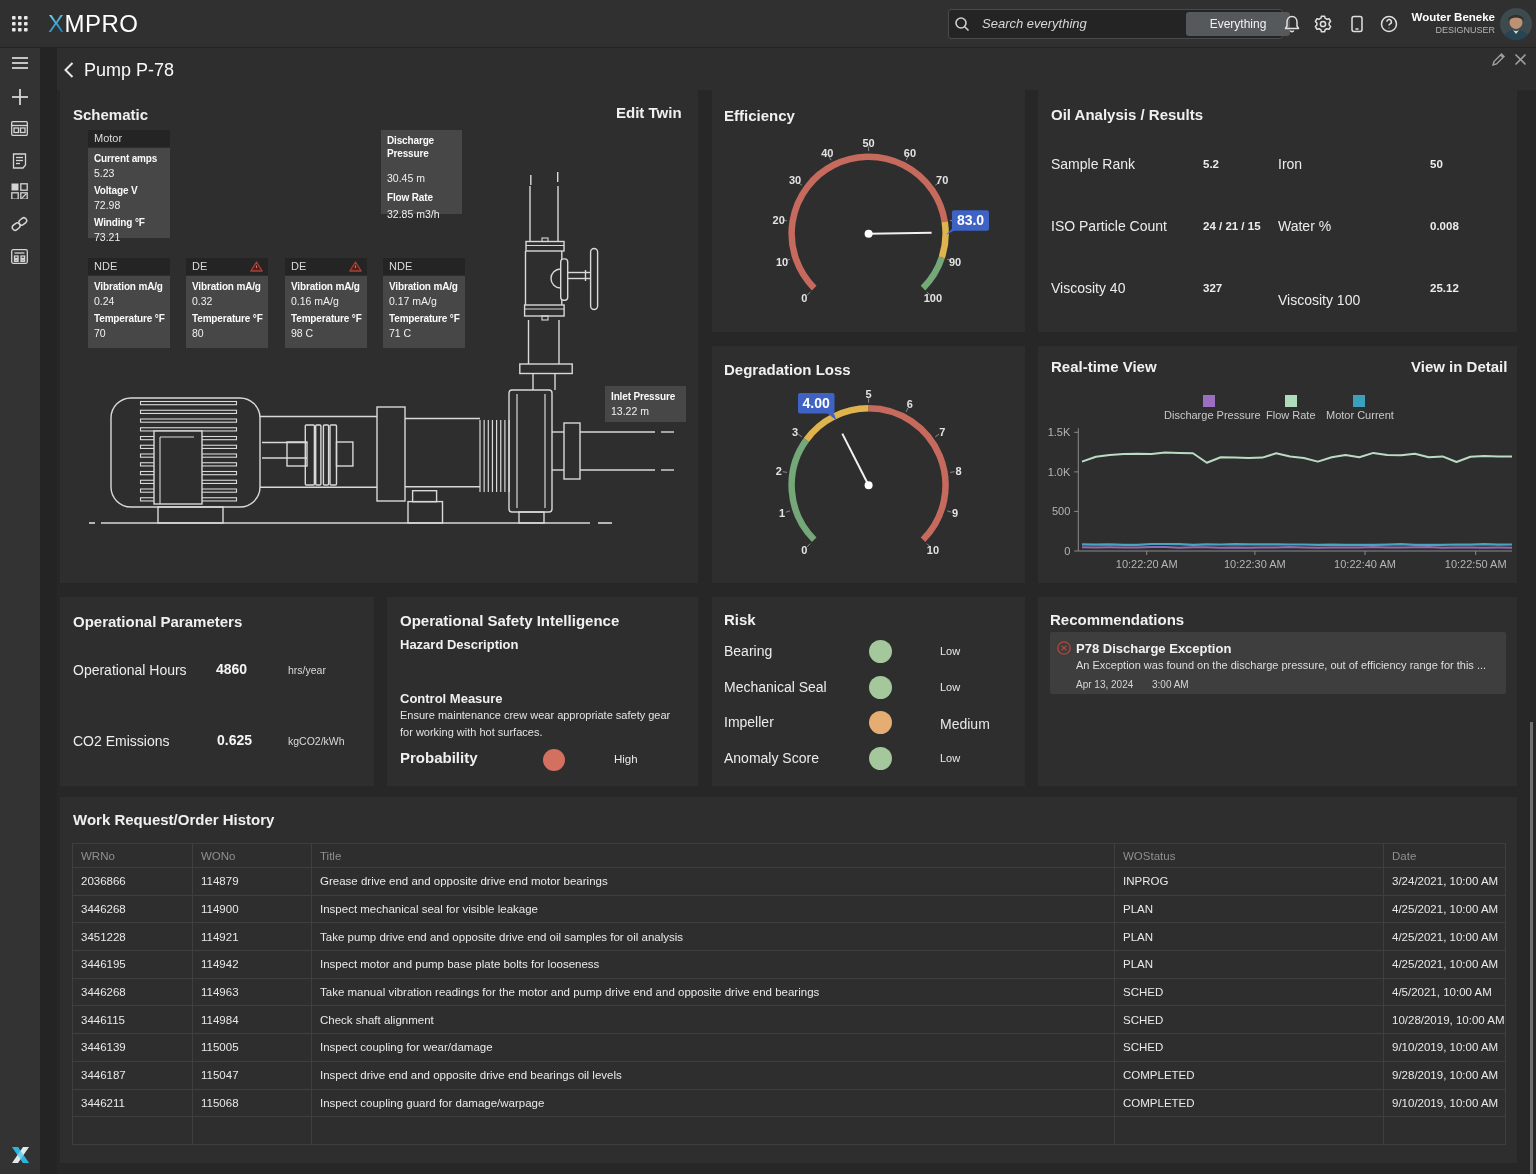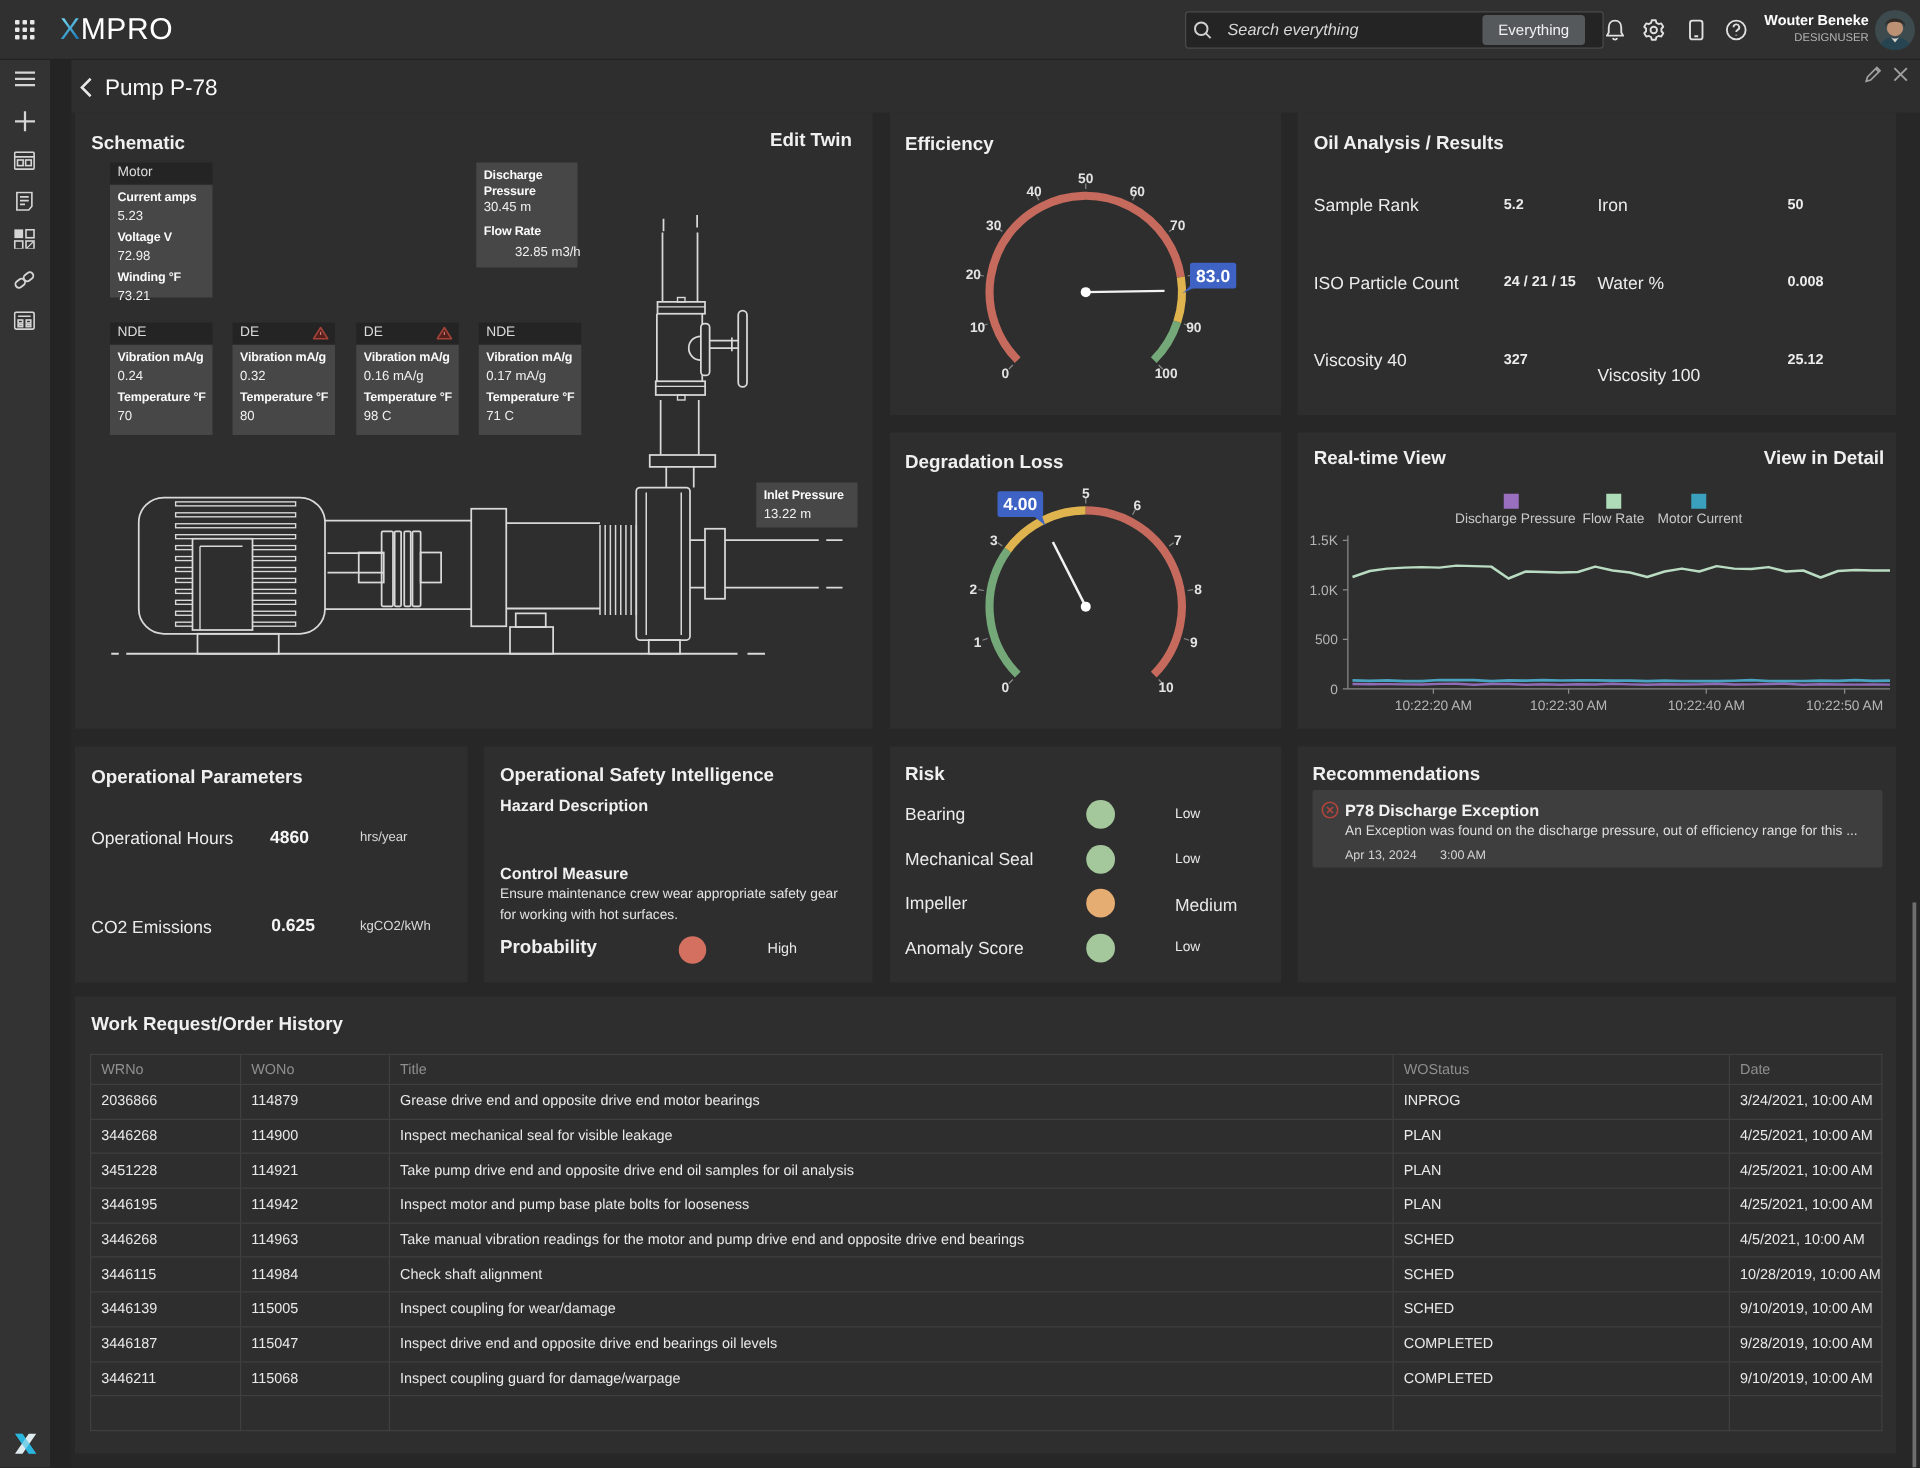--- a/index.html
+++ b/index.html
@@ -36,21 +36,21 @@
     <rect x="8" y="14" width="3.6" height="3.6" rx="0.8" fill="#e8e8e8"></rect>
     <rect x="14" y="14" width="3.6" height="3.6" rx="0.8" fill="#e8e8e8"></rect>
   </svg>
 <div class="abs" style="left:48px;top:10px;font-size:24px;font-weight:normal;letter-spacing:0.5px;color:#fff;"><span style="background:linear-gradient(150deg,#6fd2ee 20%,#1273b4 85%);-webkit-background-clip:text;background-clip:text;color:transparent;">X</span>MPRO</div>
 <div class="abs" style="left:948px;top:9px;width:335px;height:30px;background:#242424;border:1px solid #4a4a4a;border-radius:3px;"></div>
 <svg class="abs" style="left:954px;top:16px" width="16" height="16" fill="none" stroke="#cfcfcf" stroke-width="1.6">
     <circle cx="7" cy="7" r="5"></circle>
     <line x1="10.7" y1="10.7" x2="14.5" y2="14.5"></line>
   </svg>
 <div class="abs" style="left:982px;top:16px;font-size:13px;font-style:italic;color:#d8d8d8;">Search everything</div>
-<div class="abs" style="left:1186px;top:12px;width:82px;height:24px;background:#55595c;border-radius:3px;color:#f2f2f2;font-size:12px;text-align:center;line-height:24px;">Everything</div>
+<div class="abs" style="left:1186px;top:12px;width:104px;height:24px;background:#55595c;border-radius:3px;color:#f2f2f2;font-size:12px;text-align:center;line-height:24px;">Everything</div>
 <svg class="abs" style="left:1282px;top:14px" width="20" height="20" fill="none" stroke="#e0e0e0" stroke-width="1.5">
     <path d="M10 2.5 C6.8 2.5 5 5 5 8 L5 12 L3.5 14.5 L16.5 14.5 L15 12 L15 8 C15 5 13.2 2.5 10 2.5 Z" stroke-linejoin="round"></path>
     <path d="M8.3 16.5 a1.8 1.8 0 0 0 3.4 0"></path>
   </svg>
 <svg class="abs" style="left:1313px;top:14px" width="20" height="20" viewBox="0 0 20 20" fill="none" stroke="#e0e0e0" stroke-width="1.5">
     <path d="M8.4 2.2 L11.6 2.2 L12.1 4.3 A6 6 0 0 1 13.9 5.3 L16 4.7 L17.6 7.4 L16.1 9 A6 6 0 0 1 16.1 11 L17.6 12.6 L16 15.3 L13.9 14.7 A6 6 0 0 1 12.1 15.7 L11.6 17.8 L8.4 17.8 L7.9 15.7 A6 6 0 0 1 6.1 14.7 L4 15.3 L2.4 12.6 L3.9 11 A6 6 0 0 1 3.9 9 L2.4 7.4 L4 4.7 L6.1 5.3 A6 6 0 0 1 7.9 4.3 Z" stroke-linejoin="round"></path>
     <circle cx="10" cy="10" r="2.6"></circle>
   </svg>
 <svg class="abs" style="left:1347px;top:14px" width="20" height="20" fill="none" stroke="#e0e0e0" stroke-width="1.5">
     <rect x="5" y="2.5" width="10" height="15" rx="2"></rect>
@@ -226,23 +226,23 @@
         <div class="val">5.23</div>
 <div class="lab">Voltage V</div>
         <div class="val">72.98</div>
 <div class="lab">Winding °F</div>
         <div class="val">73.21</div>
       </div>
     </div>
 <div class="sbox" style="left:321px;top:40px;width:81px;">
 <div class="bd" style="margin-top:0;height:84px;">
         <div class="lab">Discharge<br>Pressure</div>
-        <div class="val" style="margin-top:0;">30.45 m</div>
+        <div class="val" style="margin-top:12px;">30.45 m</div>
 <div class="lab" style="margin-top:6px;">Flow Rate</div>
-        <div class="val" style="margin-top:4px;margin-left:25px;">32.85 m3/h</div>
+        <div class="val" style="margin-top:4px;">32.85 m3/h</div>
       </div>
     </div>
 <div class="sbox" style="left:28px;top:168px;width:82px;">
 <div class="hd">NDE</div>
 <div class="bd" style="height:72px;">
         <div class="lab">Vibration mA/g</div>
         <div class="val">0.24</div>
 <div class="lab">Temperature °F</div>
         <div class="val">70</div>
       </div>

